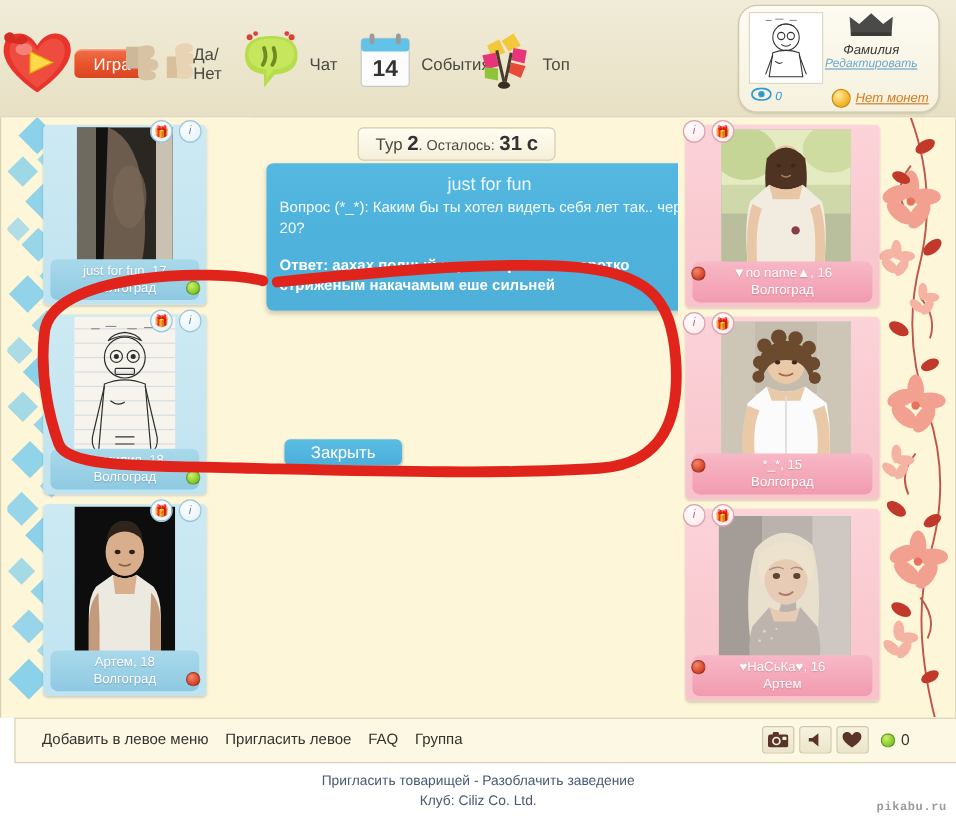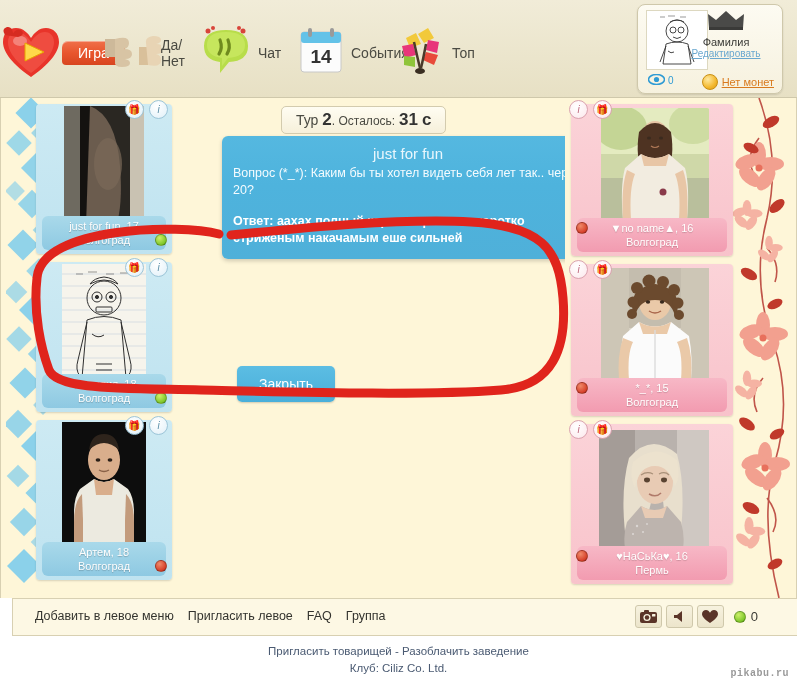--- a/index.html
+++ b/index.html
@@ -33,24 +33,25 @@
   .nav-icon { height:58px; display:flex; align-items:center; justify-content:center; }
   .nav-label { font-size:14px; color:#4a4a42; margin-top:2px; }
   .nav-item.active .nav-label {
     background: linear-gradient(180deg,#f0704a 0%, #e8552d 50%, #d8451f 100%);
     color:#fff; padding:4px 16px; border-radius:6px 6px 4px 4px;
     box-shadow: inset 0 1px 0 rgba(255,255,255,.4);
   }
 
   
   .profile {
-    position:absolute; right:14px; top:4px; width:146px; height:90px;
+    position:absolute; right:14px; top:4px; width:168px; height:90px;
     background: linear-gradient(180deg,#fdfbf2 0%,#f6f1de 100%);
-    border:1px solid #cfc8ab; border-radius:8px;
+    border:1px solid #cfc8ab; border-radius:16px;
     box-shadow: 0 1px 2px rgba(0,0,0,.12);
+    font-style: italic;
   }
   .profile-avatar {
     position:absolute; left:8px; top:5px; width:62px; height:60px;
     background:#fff; border:1px solid #ddd8c0;
     display:flex; align-items:center; justify-content:center; overflow:hidden;
   }
   .profile-right { position:absolute; right:6px; top:4px; width:100px; text-align:center; }
   .crown { font-size:22px; line-height:22px; color:#4a4a48; }
   .profile-name { font-size:11px; color:#3a3a36; margin-top:1px; }
   .profile-edit { font-size:10px; color:#6aa8cf; text-decoration:underline; cursor:pointer; display:block; }
@@ -122,21 +123,21 @@
   .status-dot {
     position:absolute; width:12px; height:12px; border-radius:50%;
     border:1px solid rgba(0,0,0,.25);
   }
   .status-dot.online { background: radial-gradient(circle at 35% 30%, #cdf06a, #7fc72a 70%, #5da515); }
   .status-dot.offline { background: radial-gradient(circle at 35% 30%, #f08a6a, #d6402a 70%, #a82d1b); }
 
   
   .center { position:absolute; left:209px; top:0; width:357px; height:500px; }
   .timer {
-    position:absolute; left:71px; top:8px;
+    position:absolute; left:88px; top:8px;
     background: linear-gradient(180deg,#fffdf2 0%, #f6f0da 100%);
     border:1px solid #d3cbae; border-radius:5px;
     padding:3px 14px; font-size:14px; color:#4a4a42; white-space:nowrap;
   }
   .timer .big { font-size:17px; font-weight:bold; color:#333; }
   .timer .sm { font-size:12px; }
 
   .dialog {
     position:absolute; left:12px; top:38px; width:372px;
     background: linear-gradient(180deg,#55b8e0 0%, #4eb3dd 40%, #4fb0d9 100%);
@@ -144,21 +145,21 @@
     box-shadow: 0 2px 4px rgba(0,0,0,.18);
   }
   .dialog-title {
     text-align:center; color:#eaf7fd; font-size:15px; margin-bottom:3px;
   }
   .dialog-q { color:#f4fbfe; font-size:12.5px; line-height:17px; }
   .dialog-a { color:#ffffff; font-size:12.5px; line-height:17px; font-weight:bold; margin-top:14px; }
   .btn-close {
     position:absolute; left:27px; top:268px;
     background: linear-gradient(180deg,#5cbde3 0%, #4aafda 100%);
-    color:#fff; font-size:14px; padding:10px 22px; border-radius:5px;
+    color:#fff; font-size:14px; padding:3px 22px; border-radius:5px;
     border:none; cursor:pointer; box-shadow:0 1px 2px rgba(0,0,0,.18);
   }
 
   
   .annotation { position:absolute; left:0; top:0; width:797px; height:500px; pointer-events:none; }
 
   
   .footbar {
     position:absolute; left:0; top:598px; width:797px; height:38px;
     background:#fdf8e4; border-top:1px solid #d8d0b2; border-bottom:1px solid #d8d0b2;
@@ -625,21 +626,21 @@
                 <circle cx="48" cy="94" r=".9"></circle>
             </g>
           </svg>
         </div>
         <div class="badge" style="left:-2px; top:-4px;">
             <i>i</i>
           </div>
         <div class="badge" style="left:22px; top:-4px;">🎁</div>
         <div class="card-name">
           <div>♥НаСьКа♥, 16</div>
-          <div>Пермь</div>
+          <div>Артем</div>
         </div>
         <div class="status-dot offline" style="left:5px; bottom:22px;"></div>
       </div>
     </div>
 
     <svg class="annotation">
       <path d="M218 136
                C 180 126, 40 128, 36 180
                C 32 215, 40 250, 48 272
                C 56 292, 120 290, 200 292

